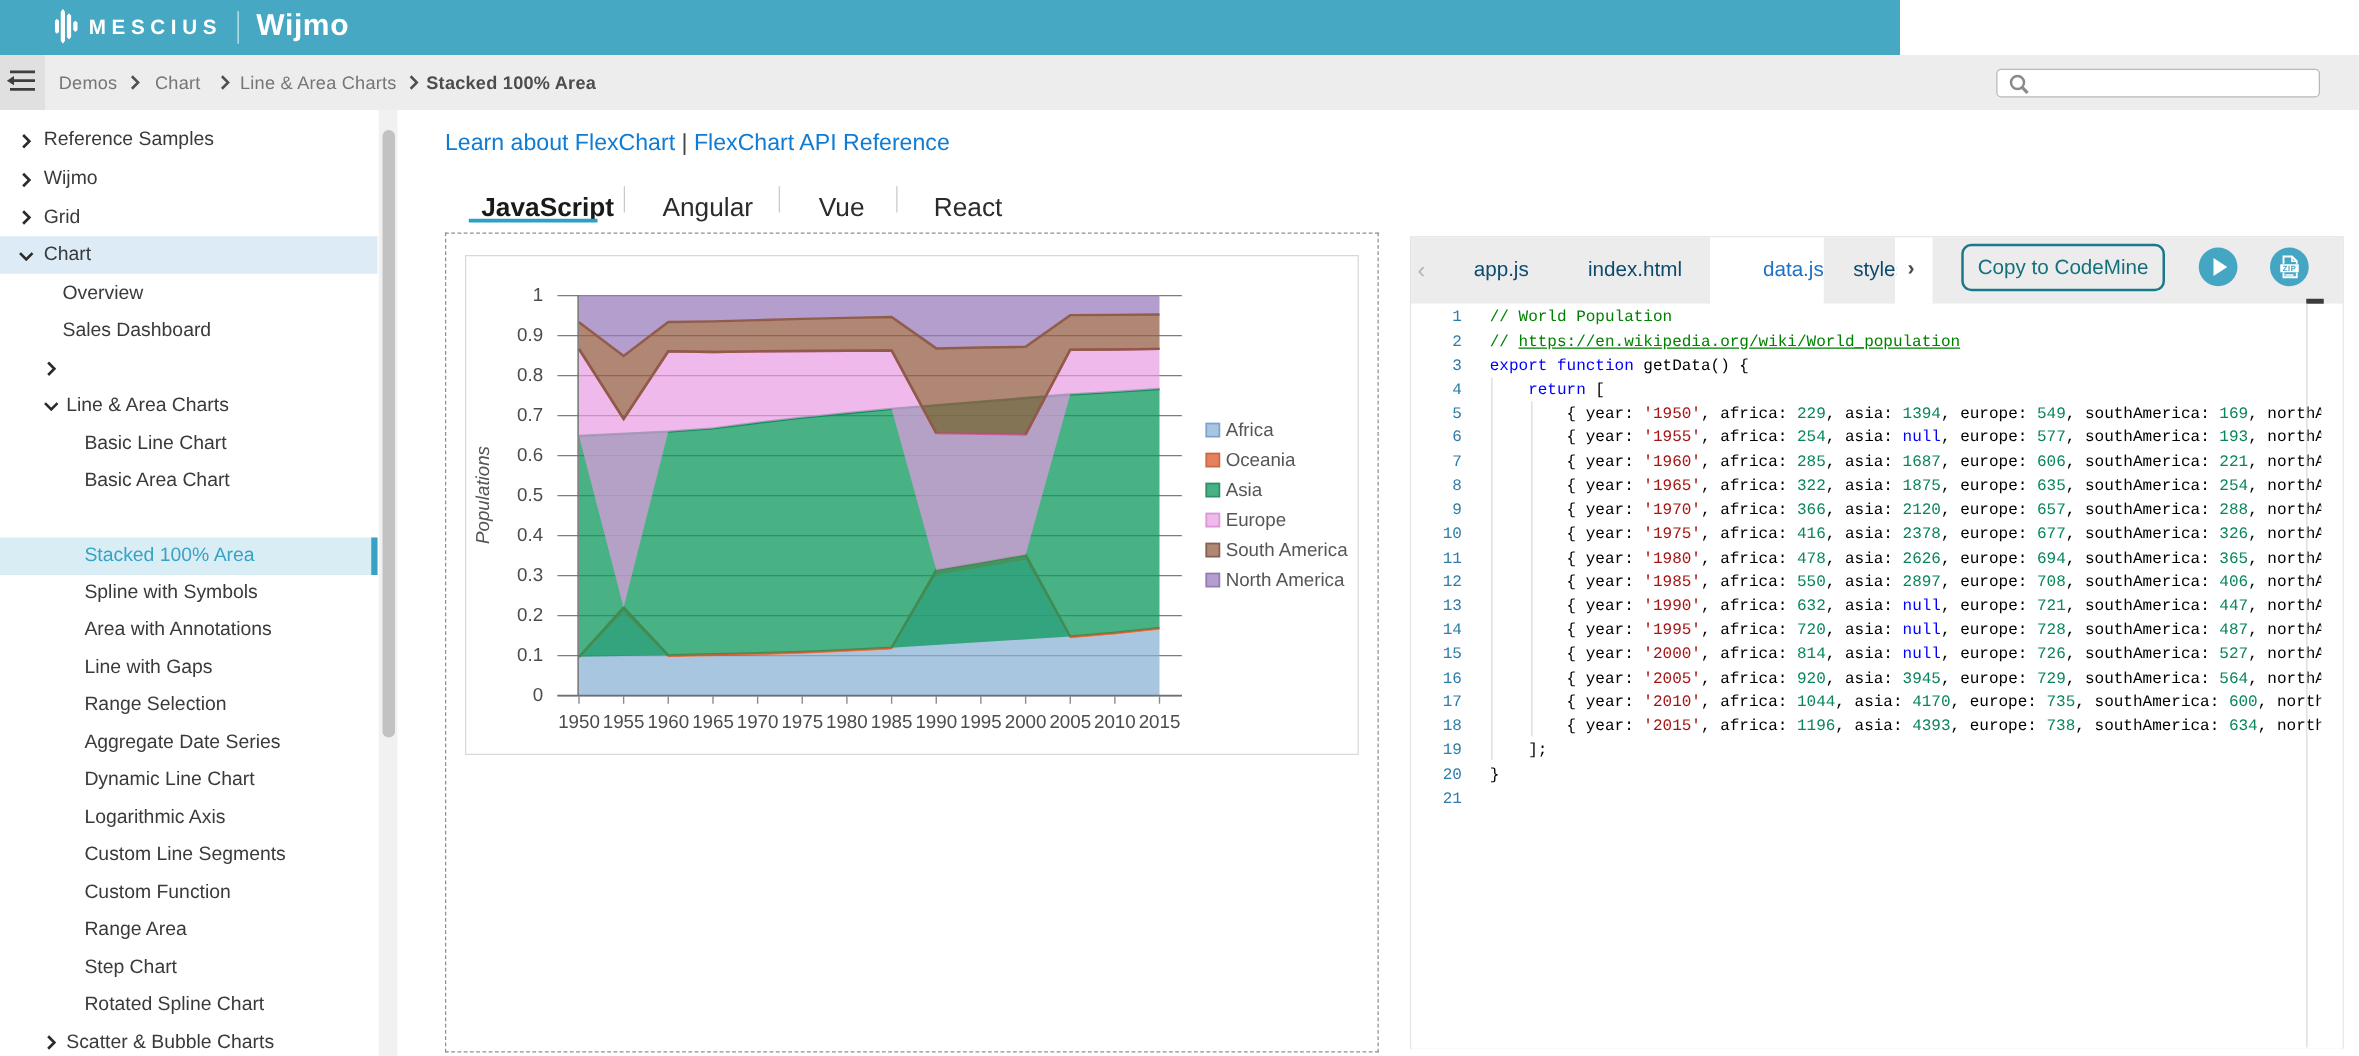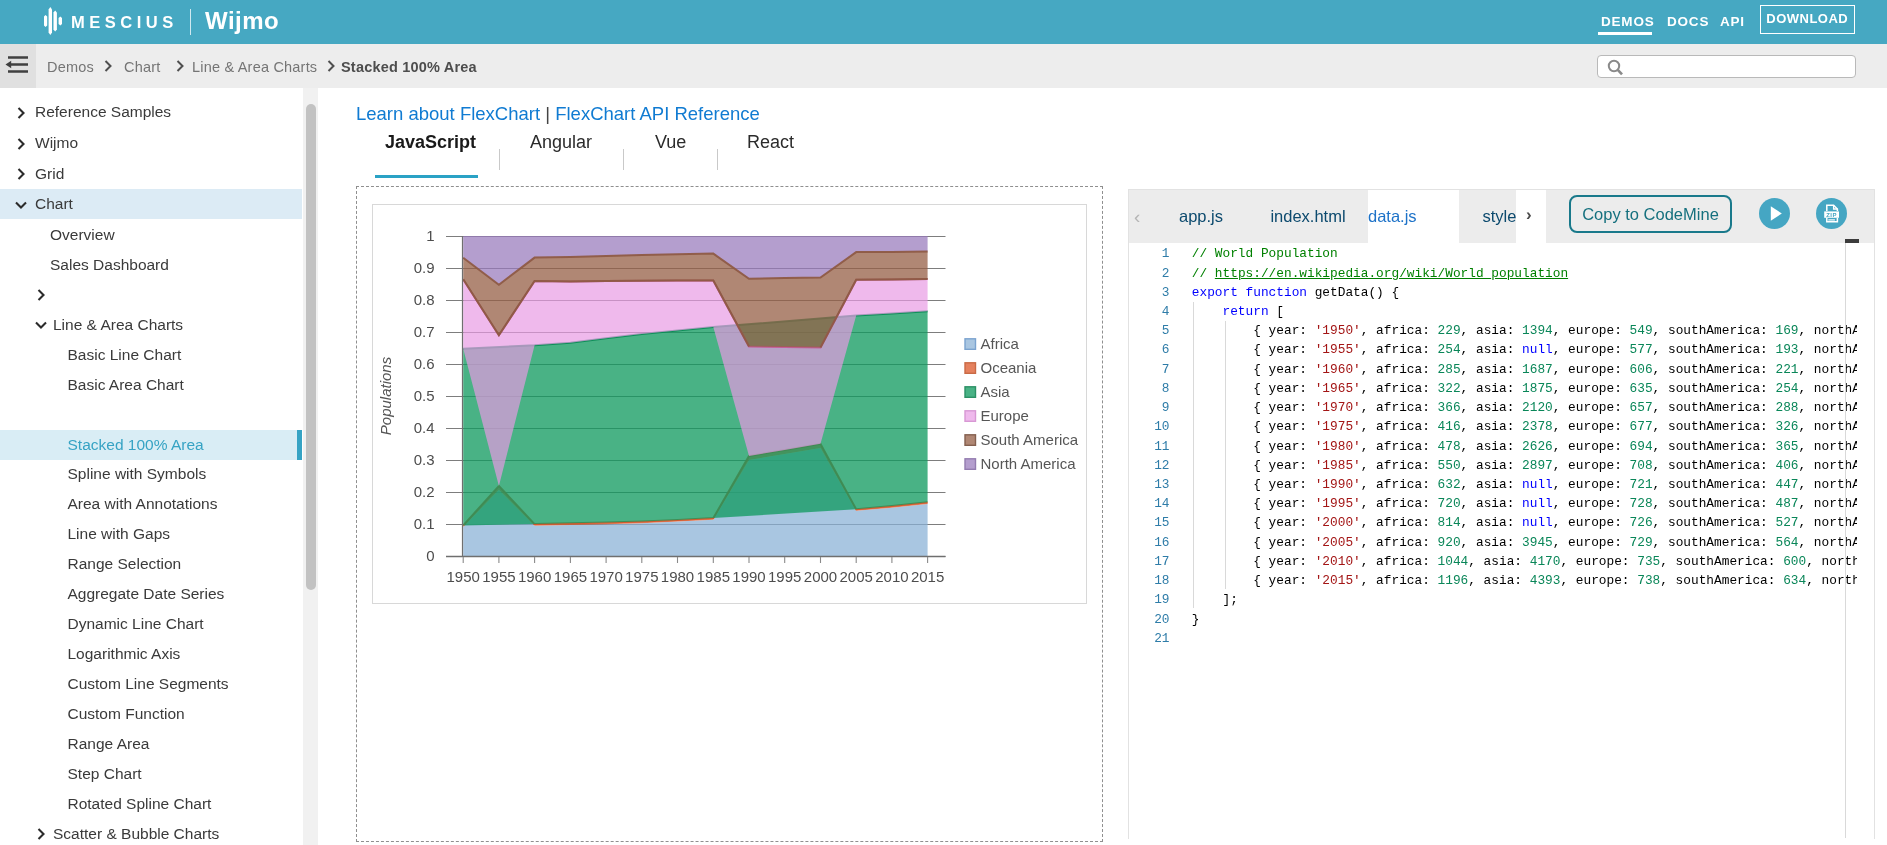--- a/index.html
+++ b/index.html
@@ -1,18 +1,18 @@
 <!DOCTYPE html>
 <html><head><meta charset="utf-8"><style>
 *{margin:0;padding:0;box-sizing:border-box}
 html,body{width:1887px;height:845px;overflow:hidden;background:#fff;
 font-family:"Liberation Sans",sans-serif;-webkit-font-smoothing:antialiased}
 .abs{position:absolute}
 
-#hdr{position:absolute;left:0;top:0;width:1887px;height:44px;background:#46a8c2}
+#hdr{position:absolute;left:0;top:0;width:1520px;height:44px;background:#46a8c2}
 .logo{position:absolute;left:71px;top:13px;color:#fff;font-weight:bold;font-size:16.5px;letter-spacing:4.5px}
 .wijmo{position:absolute;left:205px;top:7px;color:#fff;font-weight:bold;font-size:24px;letter-spacing:0.5px}
 .lsep{position:absolute;left:190px;top:9px;width:1px;height:26px;background:rgba(255,255,255,.75)}
 .nav{position:absolute;top:14px;color:#fff;font-weight:bold;font-size:13.5px;letter-spacing:0.8px}
 #dl{position:absolute;left:1759.5px;top:5px;width:95.5px;height:28.5px;border:1.5px solid #fff;color:#fff;
 font-weight:bold;font-size:13px;letter-spacing:0.5px;text-align:center;line-height:26px}
 
 #bc{position:absolute;left:0;top:44px;width:1887px;height:44px;background:#ededed}
 #ham{position:absolute;left:0;top:0;width:35.5px;height:44px;background:#e0e0e0}
 .bct{position:absolute;top:14.5px;font-size:14.5px;color:#757575;letter-spacing:0.2px}
@@ -20,30 +20,30 @@
 .chev{position:absolute;top:16px}
 #search{position:absolute;left:1597px;top:10.5px;width:258.5px;height:23px;border:1px solid #b9b9b9;border-radius:4px;background:#fff}
 
 #side{position:absolute;left:0;top:88px;width:318px;height:757px;background:#fff}
 .trow{position:absolute;left:0;width:302px;height:30px;font-size:15.5px;color:#3a3a3a;line-height:30px}
 #sbtrack{position:absolute;left:303px;top:0px;width:15px;height:757px;background:#f1f1f1}
 #sbthumb{position:absolute;left:3px;top:16px;width:10px;height:486px;background:#c2c2c2;border-radius:5px}
 
 .toplinks{position:absolute;left:356px;top:102.5px;font-size:18.5px;color:#444}
 .toplinks a{color:#107bd2;text-decoration:none}
-.tab{position:absolute;top:132px;font-size:18px;color:#2b2b2b}
+.tab{position:absolute;top:155px;font-size:21px;color:#2b2b2b}
 .tsep{position:absolute;top:149px;width:1px;height:21px;background:#c9c9c9}
 #tabul{position:absolute;left:374.5px;top:174.5px;width:103px;height:3px;background:#2aa2c5}
 #dashbox{position:absolute;left:356px;top:186px;width:747px;height:656px;border:1px dashed #8f8f8f}
 #chartbox{position:absolute;left:15px;top:17px;width:715px;height:400px;border:1px solid #d8d8d8;background:#fff}
 
 #panel{position:absolute;left:1128px;top:189px;width:747px;height:649.5px;border:1px solid #e2e2e2;background:#fff}
 #tabbar{position:absolute;left:0;top:0;width:745px;height:53px;background:#ececec}
 .ctab{position:absolute;top:0;height:53px;line-height:53px;font-size:16.5px;color:#0c4a6e;text-align:center}
-#ctab-active{position:absolute;left:239px;top:0;width:91px;height:53px;background:#fff;color:#1d72c8;font-size:16.5px;text-align:left;line-height:53px}
+#ctab-active{position:absolute;left:239px;top:0;width:91px;height:53px;background:#fff;color:#1d72c8;font-size:16.5px;text-align:right;line-height:53px}
 #copybtn{position:absolute;left:440px;top:4.5px;width:163px;height:38.5px;border:2px solid #19798b;border-radius:8px;
 color:#15707e;font-size:16.5px;text-align:center;line-height:35px;background:#fff0}
 .cbtn{position:absolute;top:7.5px;width:31px;height:31px;border-radius:50%;background:#45a6c3}
 
 #code{position:absolute;left:0;top:53px;width:745px;height:595.5px;background:#fff;overflow:hidden;
 font-family:"Liberation Mono",monospace;font-size:12.8px;line-height:19.22px}
 #lnums{position:absolute;left:0;top:1.4px;width:40.5px;text-align:right;color:#2e7ca8}
 #lnums div{height:19.22px}
 #lines div{height:19.22px;white-space:pre}
 #lines{position:absolute;left:62.8px;top:1.4px;width:665.5px;overflow:hidden}

